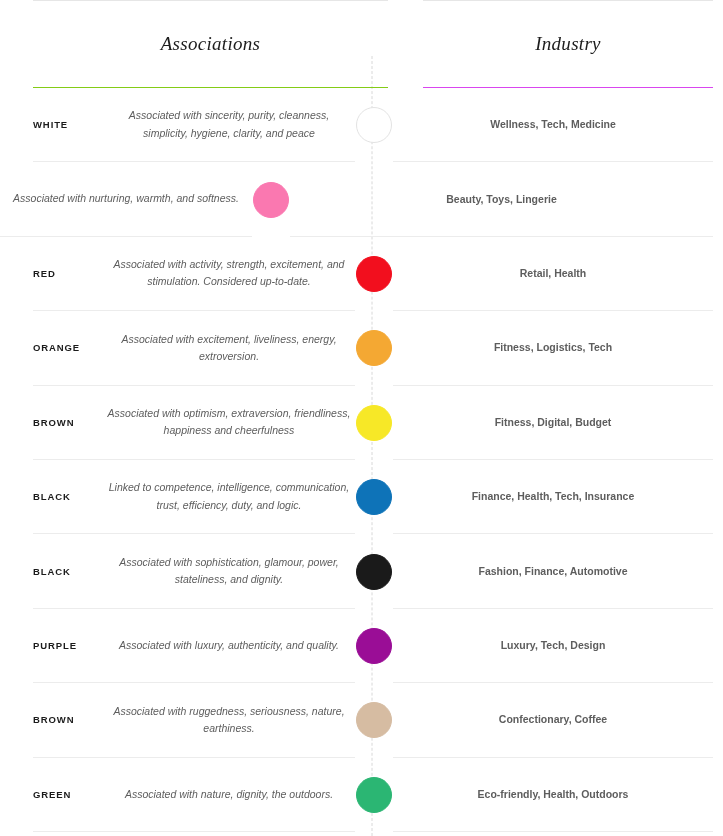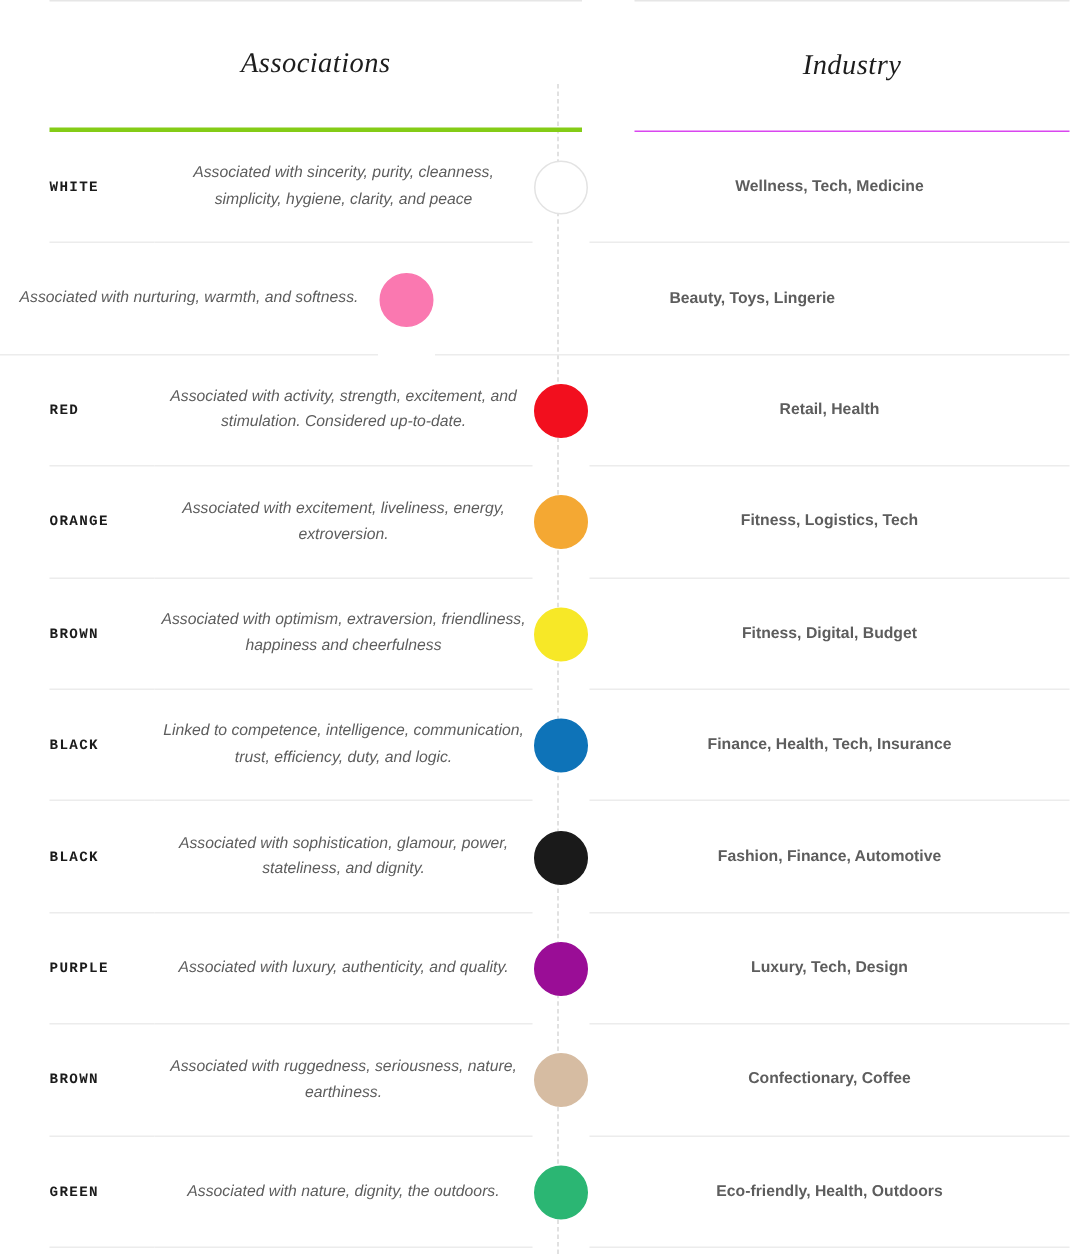--- a/index.html
+++ b/index.html
@@ -45,21 +45,21 @@
   .hdr-assoc, .hdr-ind {
     display: flex;
     align-items: center;
     justify-content: center;
     box-sizing: border-box;
   }
   .hdr-assoc {
     width: 355px;
     margin-left: 33px;
     border-top: 1px solid #e6e6e6;
-    border-bottom: 3px solid #84cc16;
+    border-bottom: 1px solid #84cc16;
   }
   .hdr-gap { width: 35px; }
   .hdr-ind {
     flex: 1;
     margin-right: 10px;
     border-top: 1px solid #e6e6e6;
     border-bottom: 1px solid #d946ef;
   }
   .hdr-title {
     font-family: "Liberation Serif", "DejaVu Serif", serif;
@@ -79,21 +79,21 @@
   }
   .cell-name {
     width: 70px;
     margin-left: 33px;
     display: flex;
     align-items: center;
     box-sizing: border-box;
     border-bottom: 1px solid #ececec;
   }
   .name-label {
-    font-family: Liberation Mono, monospace;
+    font-family: Liberation Sans, sans-serif;
     font-weight: bold;
     font-size: 9.5px;
     letter-spacing: 0.9px;
     color: #1b1b1b;
   }
   .cell-assoc {
     width: 252px;
     display: flex;
     align-items: center;
     justify-content: center;

